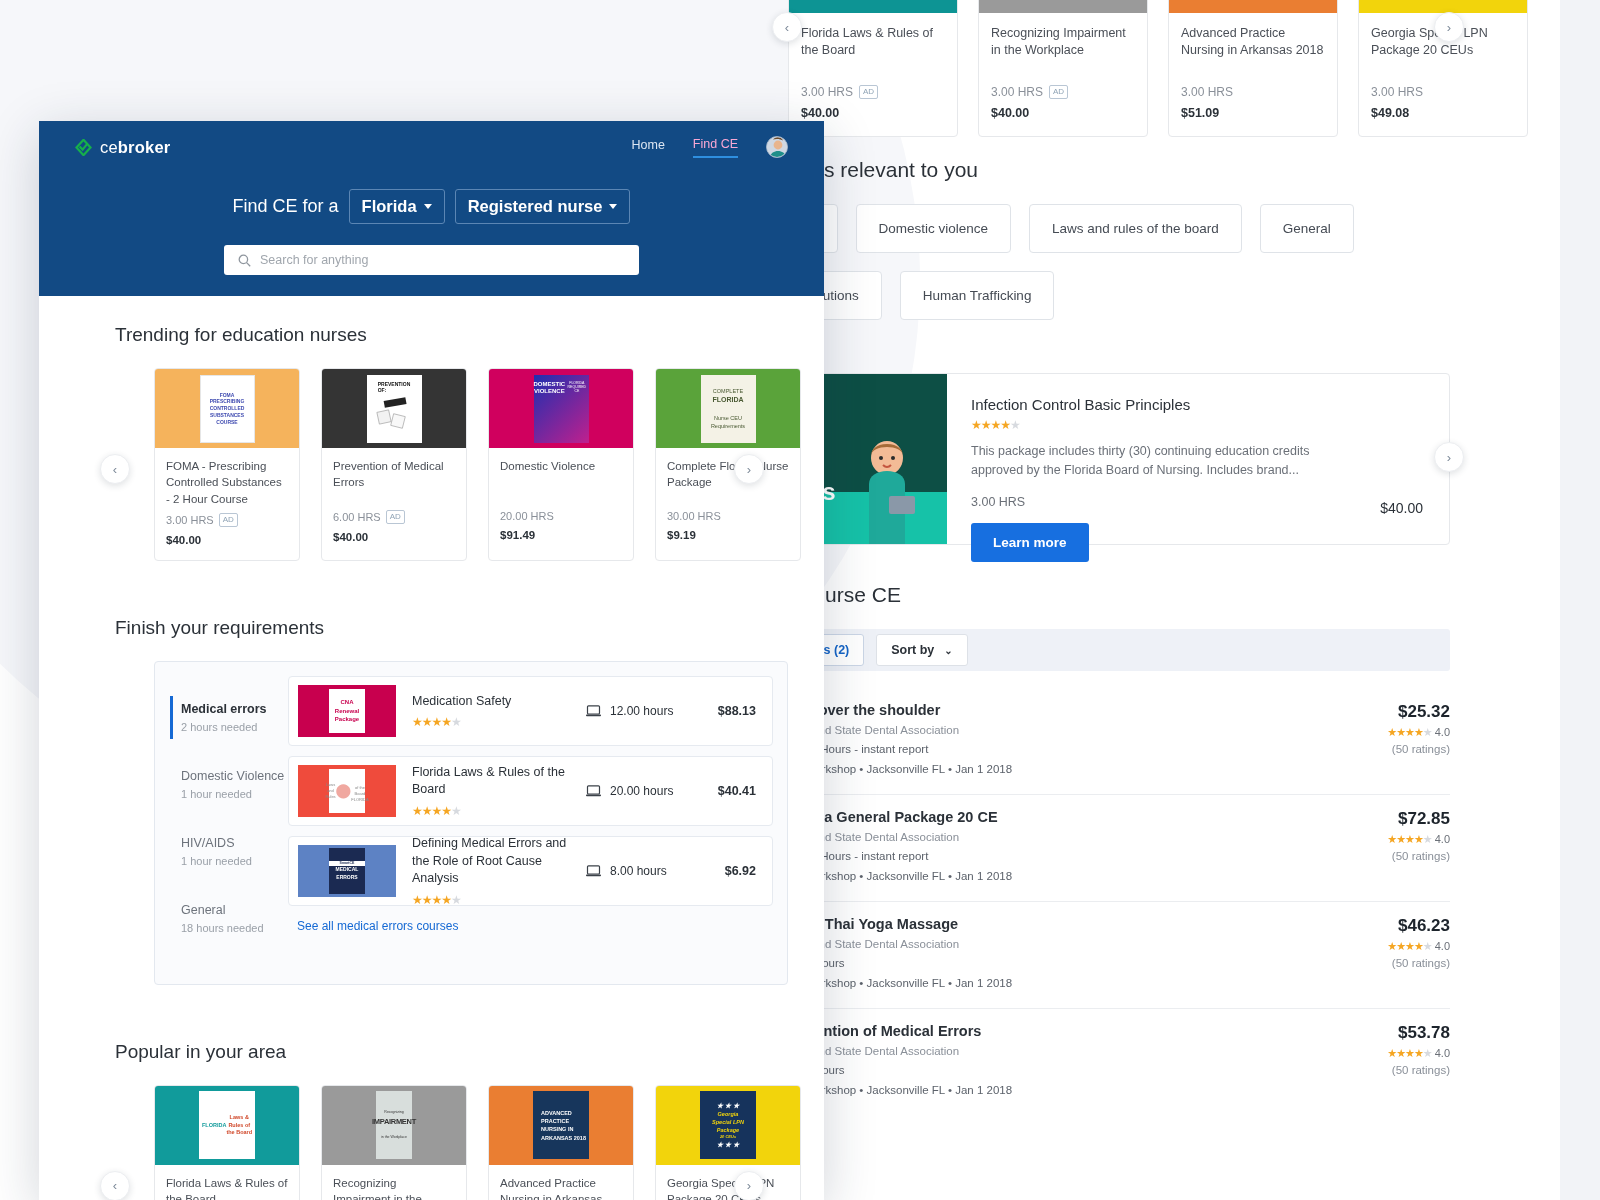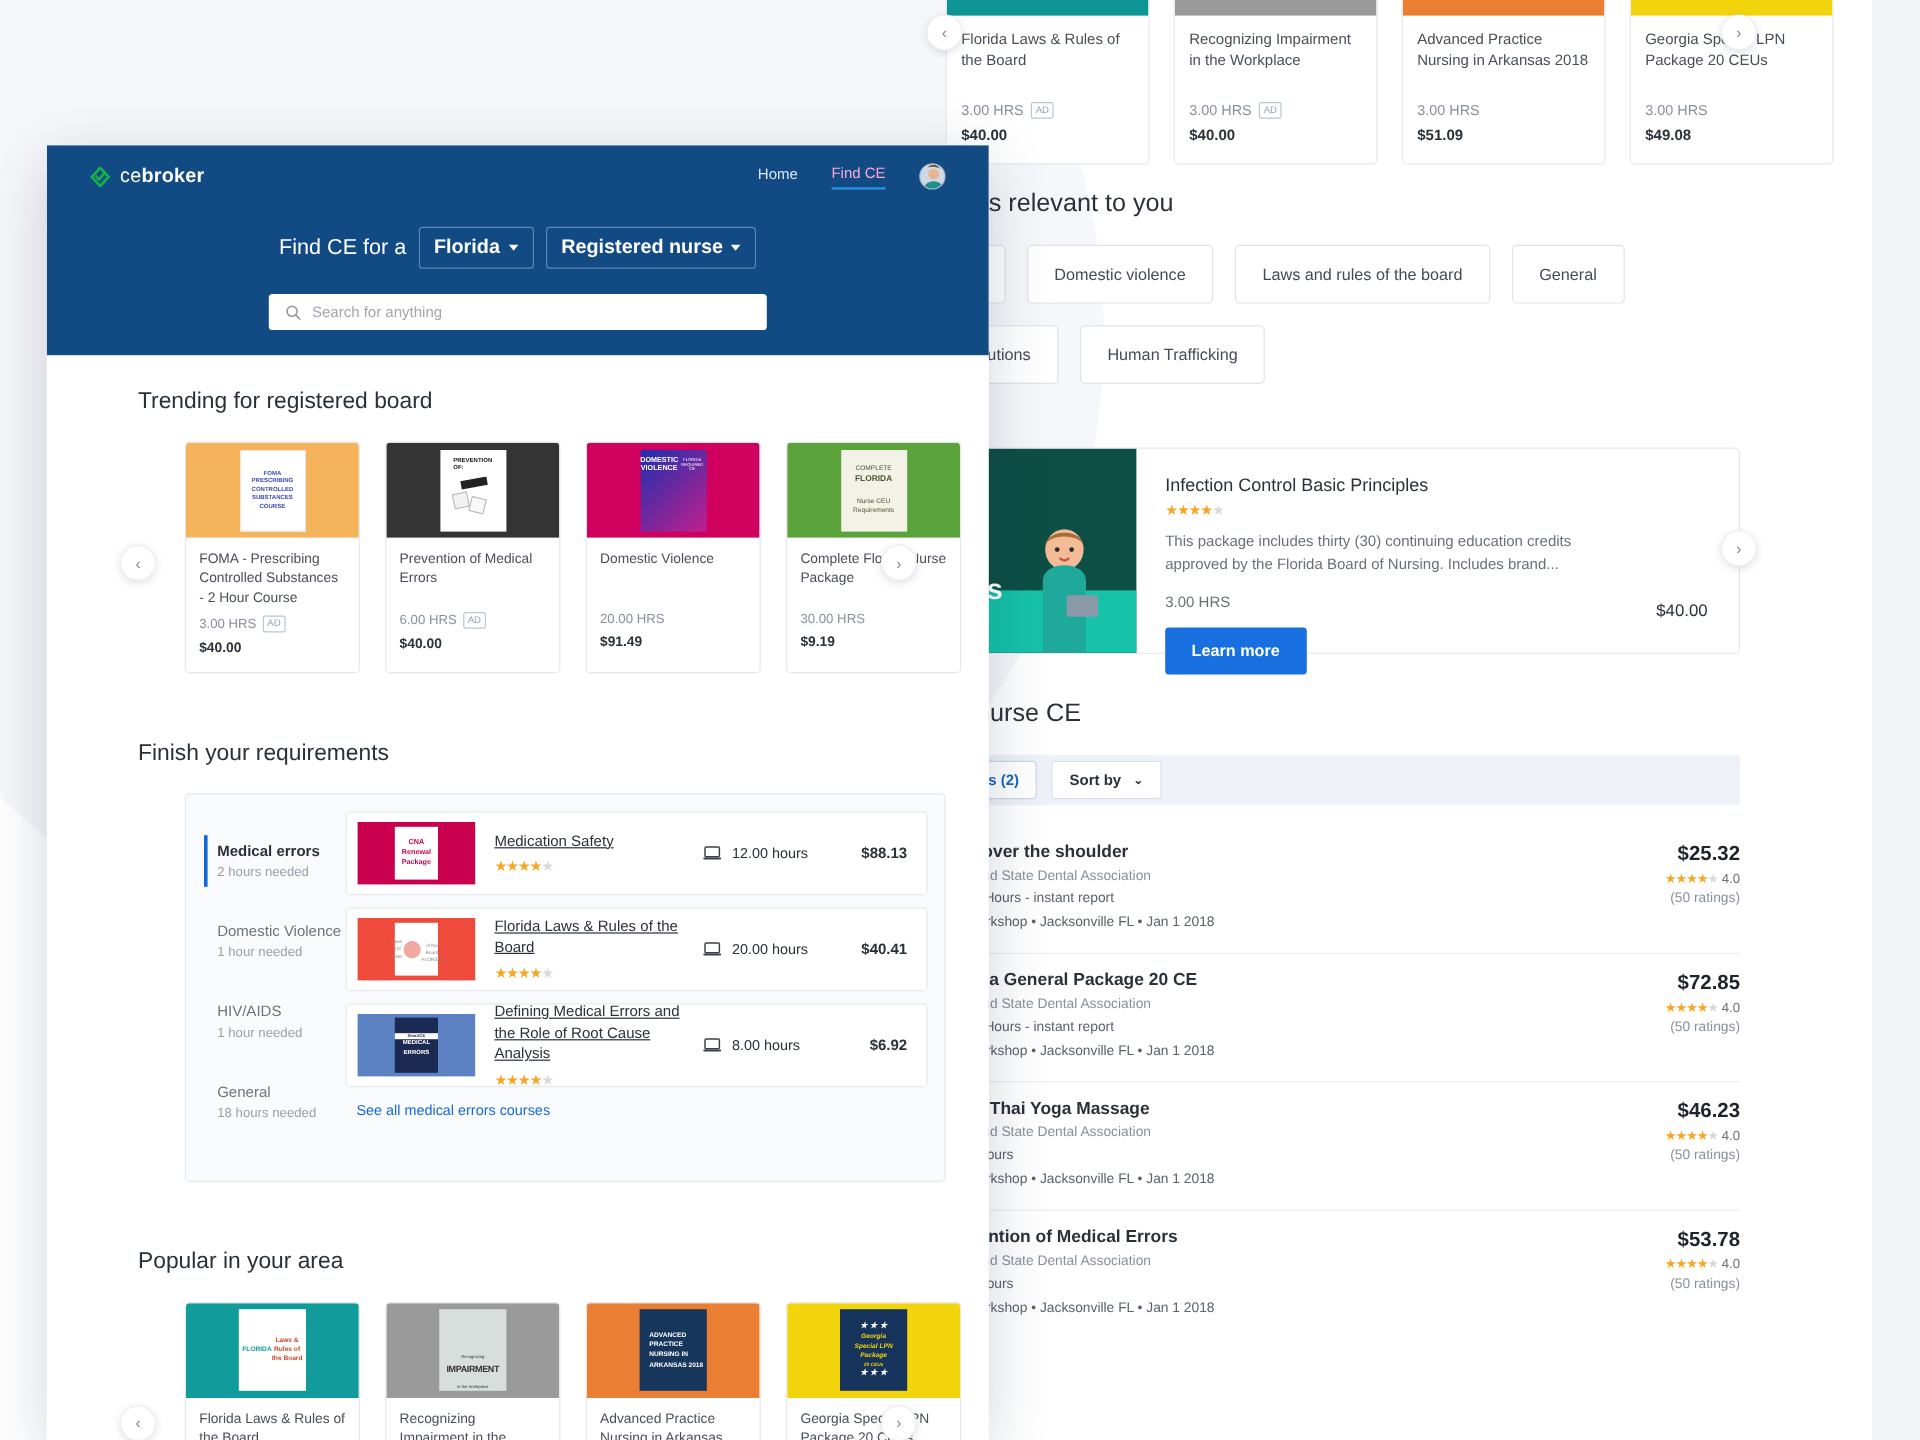--- a/index.html
+++ b/index.html
@@ -148,21 +148,21 @@
   .reqtab.active .nm { color:#2b3138; font-weight:bold; }
   .reqtab.active::before { content:""; position:absolute; left:-1px; top:2px; bottom:2px; width:3px; background:#1569d4;}
 
   .reqlist { flex:1; padding:0 14px 14px 0; }
   .reqitem {
     background:#fff; border:1px solid #e6eaf0; border-radius:4px; display:flex; align-items:center;
     padding:9px 16px 9px 9px; margin-bottom:10px; height:70px;
   }
   .reqthumb { width:98px; height:52px; flex:none; margin-right:16px; overflow:hidden; display:flex; align-items:center; justify-content:center;}
   .reqinfo { flex:1; }
-  .reqtitle { font-size:12.5px; color:#2b3138; line-height:1.4;text-decoration:underline;}
+  .reqtitle { font-size:12.5px; color:#2b3138; line-height:1.4;}
   .reqstars { margin-top:5px; font-size:12px; letter-spacing:0px;}
   .reqhours { font-size:12px; color:#2b3138; display:flex; align-items:center; gap:9px; width:112px;}
   .reqprice { font-size:12.5px; color:#2b3138; font-weight:bold; width:58px; text-align:right;}
   .seeall { color:#1569d4; font-size:12px; margin:6px 0 0 9px; text-decoration:none;}
 
   svg { display:block; }
 </style>
 </head>
 <body>
 
@@ -450,21 +450,21 @@
               <circle cx="5.4" cy="5.4" r="4.2" fill="none" stroke="#8f969e" stroke-width="1.3"></circle>
               <line x1="8.6" y1="8.6" x2="12.2" y2="12.2" stroke="#8f969e" stroke-width="1.3"></line>
             </svg>
         </span>
         <span class="ph">Search for anything</span>
       </div>
     </div>
 
     <div class="m-body">
 
-      <div class="m-h2">Trending for registered board</div>
+      <div class="m-h2">Trending for education nurses</div>
       <div style="position:relative;">
         <div class="arrowbtn" style="left:61px; top:86px;">‹</div>
         <div class="arrowbtn" style="left:695px; top:86px;">›</div>
         <div class="m-cardrow">
 
           <div class="m-card">
             <div class="thumb" style="background:#f5b35c">
               <div style="width:55px;height:68px;background:#fff;display:flex;align-items:center;justify-content:center;font-size:5px;color:#3f4bb0;text-align:center;font-weight:bold;line-height:1.35;border:1px solid #e6e6e6;">FOMA<br>PRESCRIBING<br>CONTROLLED<br>SUBSTANCES<br>COURSE</div>
             </div>
             <div class="body">
@@ -625,21 +625,21 @@
               <div style="width:56px;height:68px;background:#fff;display:flex;align-items:center;justify-content:center;font-size:5.5px;color:#119b9b;text-align:center;font-weight:bold;line-height:1.4;">FLORIDA<br><span style="color:#d0482a">Laws &amp;<br>Rules of<br>the Board</span></div>
             </div>
             <div class="body">
               <div class="t">Florida Laws &amp; Rules of the Board</div>
 
             </div>
           </div>
 
           <div class="m-card">
             <div class="thumb" style="background:#9a9a9a">
-              <div style="width:56px;height:68px;background:#d8dedc;display:flex;flex-direction:column;align-items:center;justify-content:flex-end;font-size:3.5px;color:#333;text-align:center;line-height:1.7;">Recognizing<br><b style="font-size:7.5px;letter-spacing:-.3px">IMPAIRMENT</b><br>in the Workplace</div>
+              <div style="width:36px;height:68px;background:#d8dedc;display:flex;flex-direction:column;align-items:center;justify-content:center;font-size:3.5px;color:#333;text-align:center;line-height:1.7;">Recognizing<br><b style="font-size:7.5px;letter-spacing:-.3px">IMPAIRMENT</b><br>in the Workplace</div>
             </div>
             <div class="body">
               <div class="t">Recognizing Impairment in the Workplace</div>
 
             </div>
           </div>
 
           <div class="m-card">
             <div class="thumb" style="background:#ea7e32">
               <div style="width:56px;height:68px;background:#17365c;display:flex;align-items:center;justify-content:center;font-size:5.5px;color:#fff;text-align:left;font-weight:bold;line-height:1.5;padding-left:5px;">ADVANCED<br>PRACTICE<br>NURSING IN<br>ARKANSAS 2018</div>

